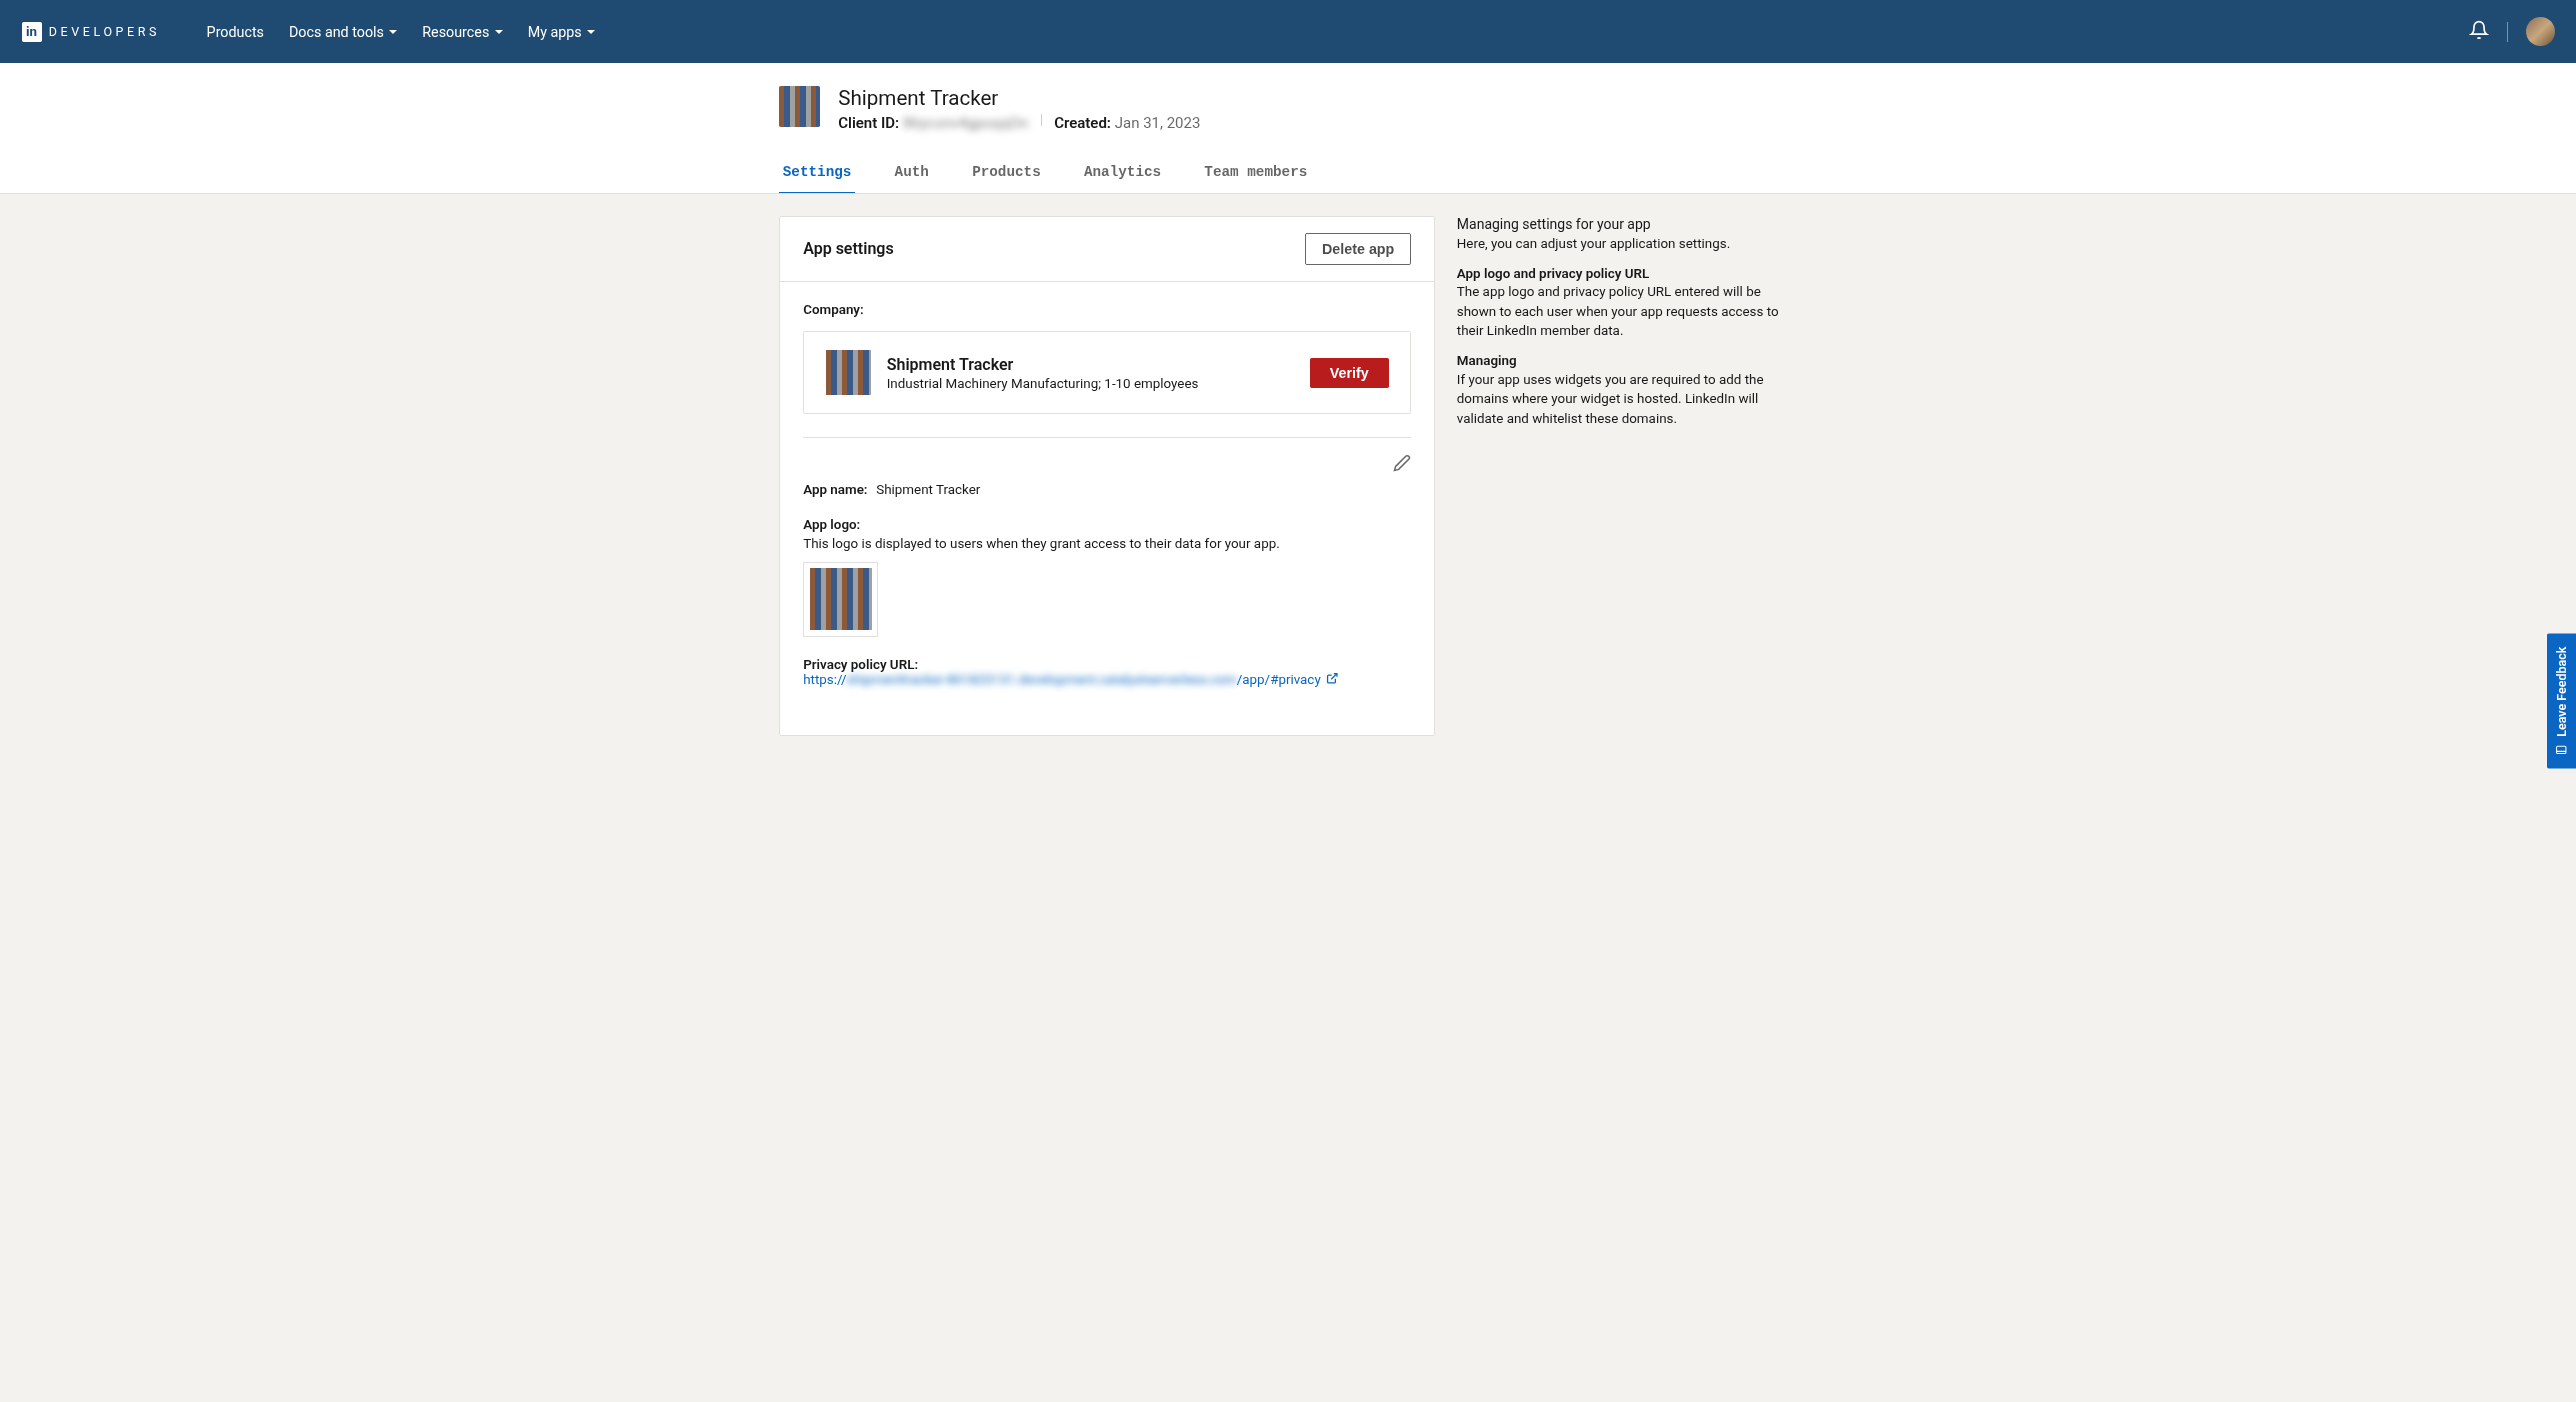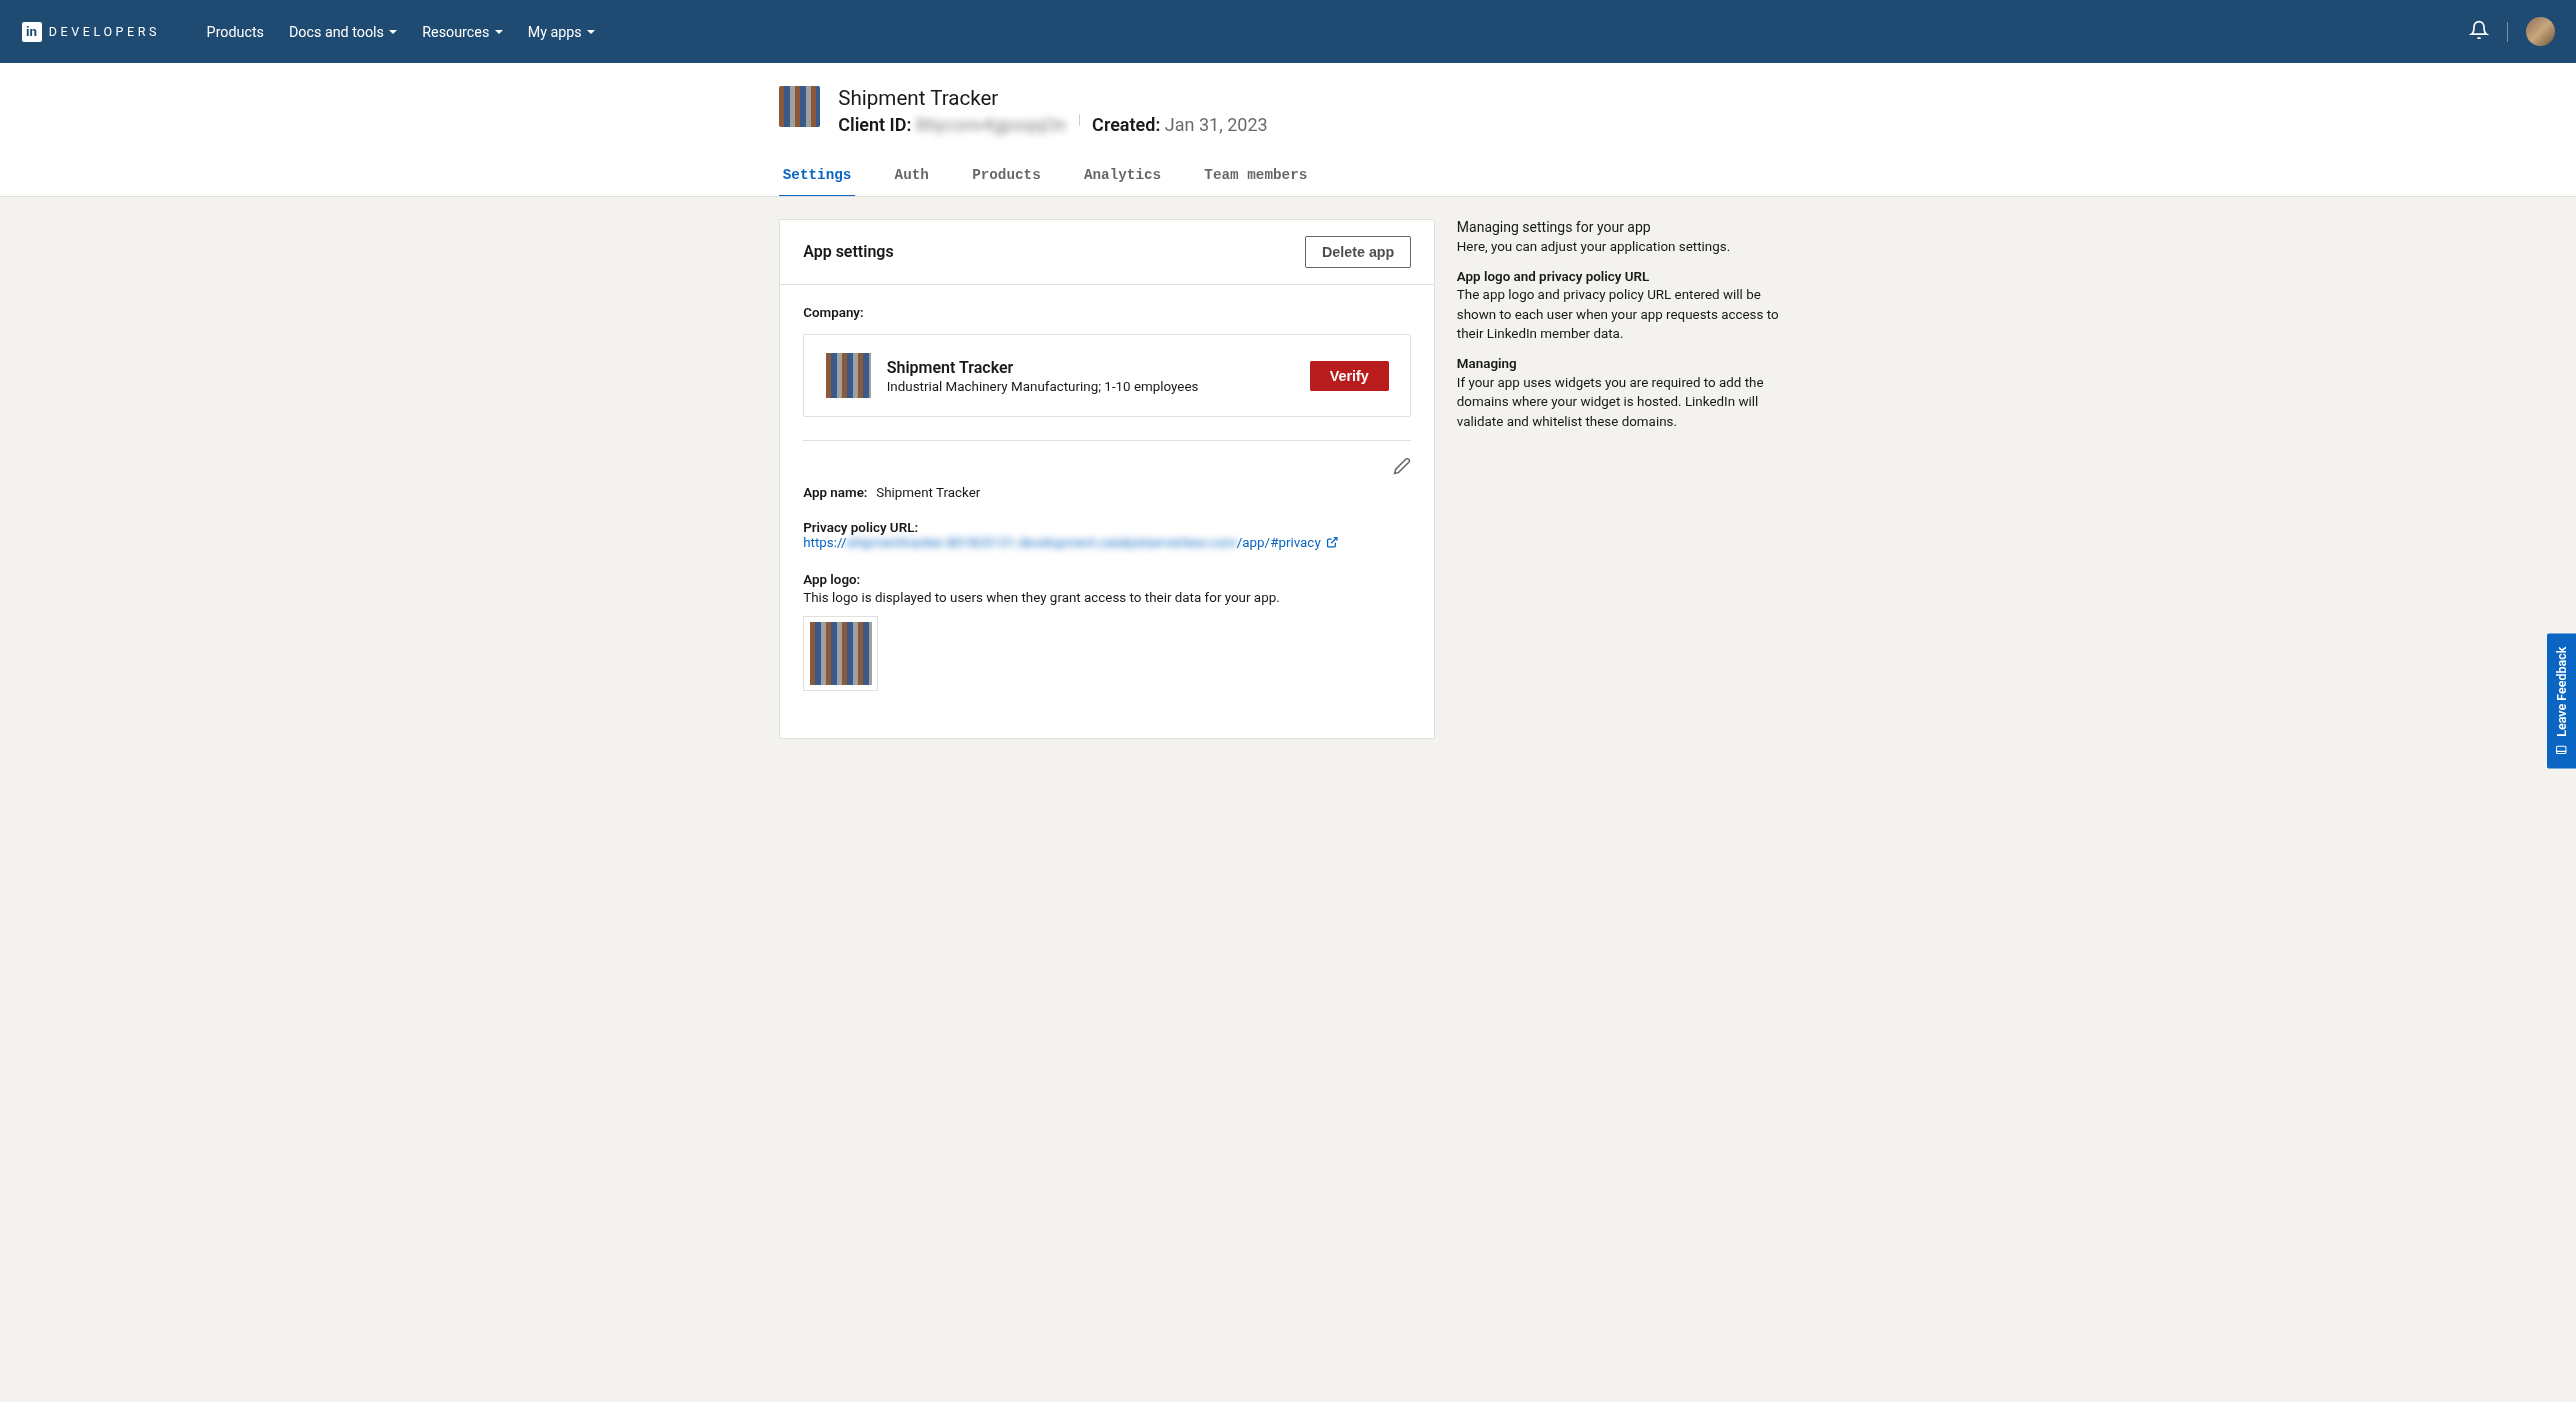--- a/index.html
+++ b/index.html
@@ -73,21 +73,21 @@
       margin: 0 auto;
       padding: 23px 10.7px 0 10.7px;
     }
     .app-header-row { display: flex; align-items: flex-start; gap: 18px; }
     .app-icon {
       width: 41px; height: 41px;
       background: repeating-linear-gradient(90deg, #8a5a3a 0 5.4px, #3a5a8a 5.4px 10.7px, #a0a0a0 10.7px 16px);
       border-radius: 1.8px;
     }
     .app-title { font-size: 20.6px; font-weight: 400; margin-bottom: 3.6px; }
-    .app-meta { display: flex; align-items: flex-start; gap: 12.5px; font-size: 18px; color: rgba(0,0,0,0.6); }
+    .app-meta { display: flex; align-items: flex-start; gap: 12.5px; font-size: 15px; color: rgba(0,0,0,0.6); }
     .app-meta .label { font-weight: 600; color: rgba(0,0,0,0.9); }
     .blurred {
       filter: blur(3.6px);
       user-select: none;
       display: inline-block;
       color: rgba(0,0,0,0.5);
     }
     .meta-div { width: 0.9px; height: 12.5px; background: #cfcecb; }
     
     
@@ -355,34 +355,34 @@
               </svg>
           </span>
         </div>
 
         <div class="kv">
           <span class="k">App name:</span>
           <span>Shipment Tracker</span>
         </div>
 
         <div class="kv">
+          <div class="k">App logo:</div>
+          <div class="desc">This logo is displayed to users when they grant access to their data for your app.</div>
+          <div class="app-logo-box">
+            <div class="app-logo-img"></div>
+          </div>
+        </div>
+
+        <div class="kv">
           <div class="k">Privacy policy URL:</div>
           <a href="#" class="link-blur"><span>https://</span><span class="blur-seg">shipmenttracker-801825131.development.catalystserverless.com</span><span>/app/#privacy</span><span class="ext-icon"><svg width="12.5" height="12.5" viewBox="0 0 24 24" fill="none" stroke="currentColor" stroke-width="2.5">
                   <path d="M18 13v6a2 2 0 0 1-2 2H5a2 2 0 0 1-2-2V8a2 2 0 0 1 2-2h6"></path>
                   <polyline points="15 3 21 3 21 9"></polyline>
                   <line x1="10" y1="14" x2="21" y2="3"></line>
                 </svg></span></a>
-        </div>
-
-        <div class="kv">
-          <div class="k">App logo:</div>
-          <div class="desc">This logo is displayed to users when they grant access to their data for your app.</div>
-          <div class="app-logo-box">
-            <div class="app-logo-img"></div>
-          </div>
         </div>
       </div>
     </div>
   </div>
 
   <div class="right-col">
     <h3>Managing settings for your app</h3>
     <p>Here, you can adjust your application settings.</p>
     <div class="sub">App logo and privacy policy URL</div>
     <p>The app logo and privacy policy URL entered will be shown to each user when your app requests access to their LinkedIn member data.</p>

